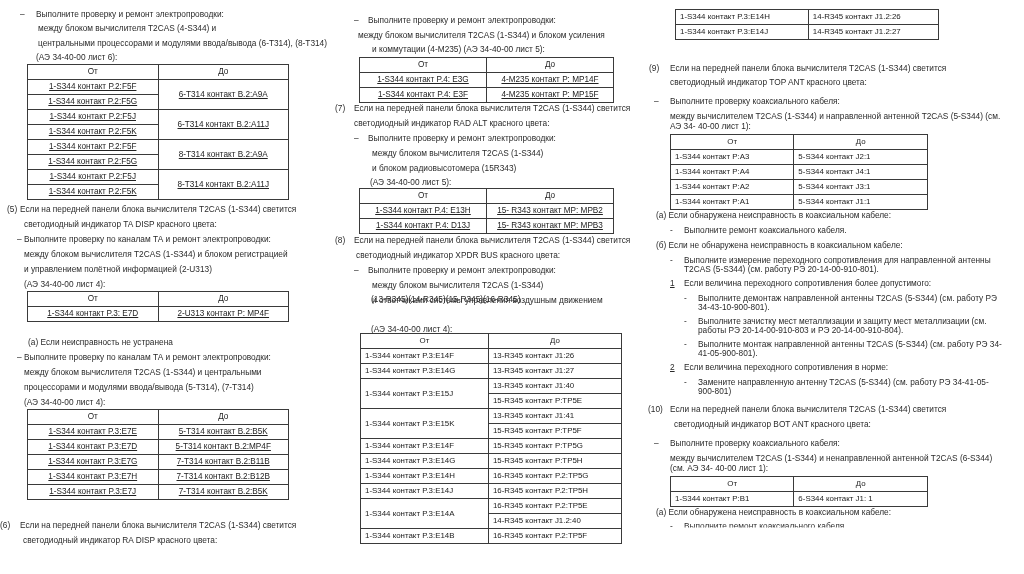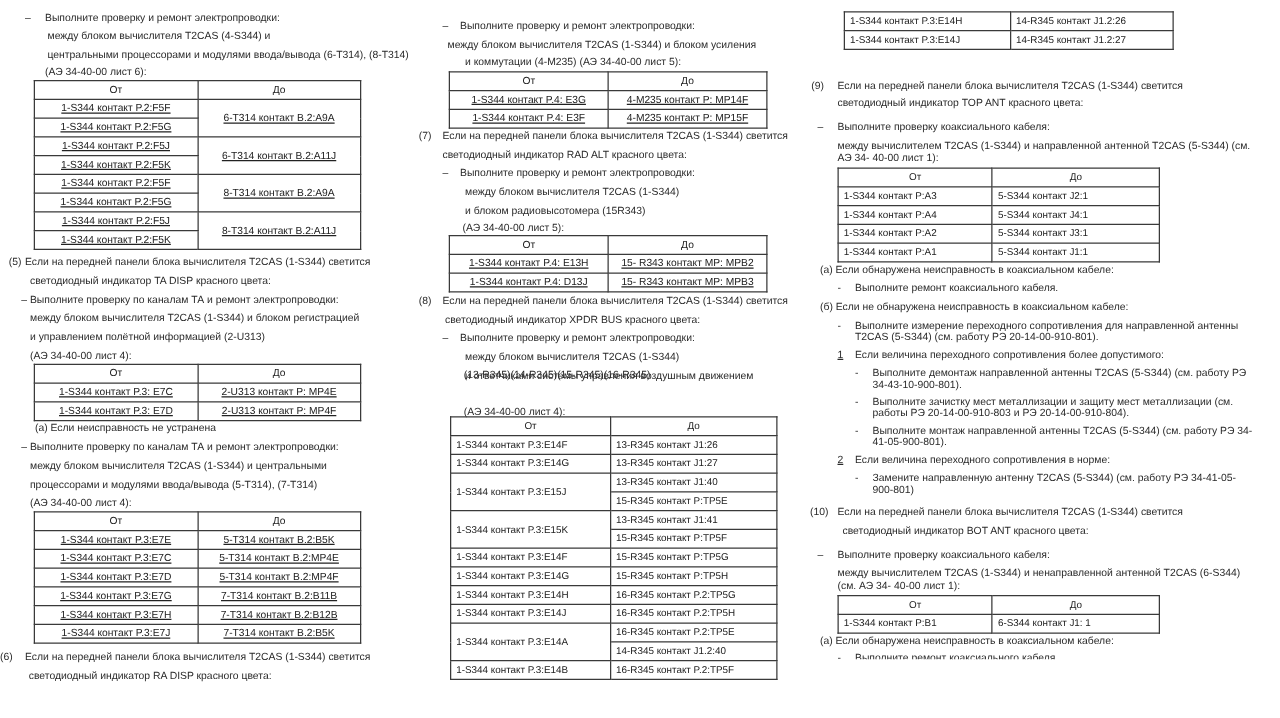--- a/index.html
+++ b/index.html
@@ -74,24 +74,20 @@
   <span class="abs" style="left:24px;top:265px">и управлением полётной информацией (2-U313)</span>
   <span class="abs" style="left:24px;top:280px">(АЭ 34-40-00 лист 4):</span>
 
   <table class="t center" style="left:27px;top:291px;width:262px">
     <tbody>
         <tr>
           <th style="width:50%">От</th>
           <th>До</th>
         </tr>
     <tr>
-          <td>1-S344 контакт P.3: E7C</td>
-          <td>2-U313 контакт P: MP4E</td>
-        </tr>
-    <tr>
           <td>1-S344 контакт P.3: E7D</td>
           <td>2-U313 контакт P: MP4F</td>
         </tr>
   </tbody>
     </table>
 
   <span class="abs" style="left:28px;top:338px">(a)  Если неисправность не устранена</span>
   <span class="abs" style="left:17px;top:353px">– Выполните проверку по каналам ТА и ремонт электропроводки:</span>
   <span class="abs" style="left:24px;top:368px">между блоком вычислителя T2CAS (1-S344) и центральными</span>
   <span class="abs" style="left:24px;top:383px">процессорами и модулями  ввода/вывода (5-T314), (7-T314)</span>
@@ -99,24 +95,20 @@
 
   <table class="t center" style="left:27px;top:409px;width:262px">
     <tbody>
         <tr>
           <th style="width:50%">От</th>
           <th>До</th>
         </tr>
     <tr>
           <td>1-S344 контакт P.3:E7E</td>
           <td>5-T314 контакт B.2:B5K</td>
-        </tr>
-    <tr>
-          <td>1-S344 контакт P.3:E7C</td>
-          <td>5-T314 контакт B.2:MP4E</td>
         </tr>
     <tr>
           <td>1-S344 контакт P.3:E7D</td>
           <td>5-T314 контакт B.2:MP4F</td>
         </tr>
     <tr>
           <td>1-S344 контакт P.3:E7G</td>
           <td>7-T314 контакт B.2:B11B</td>
         </tr>
     <tr>

